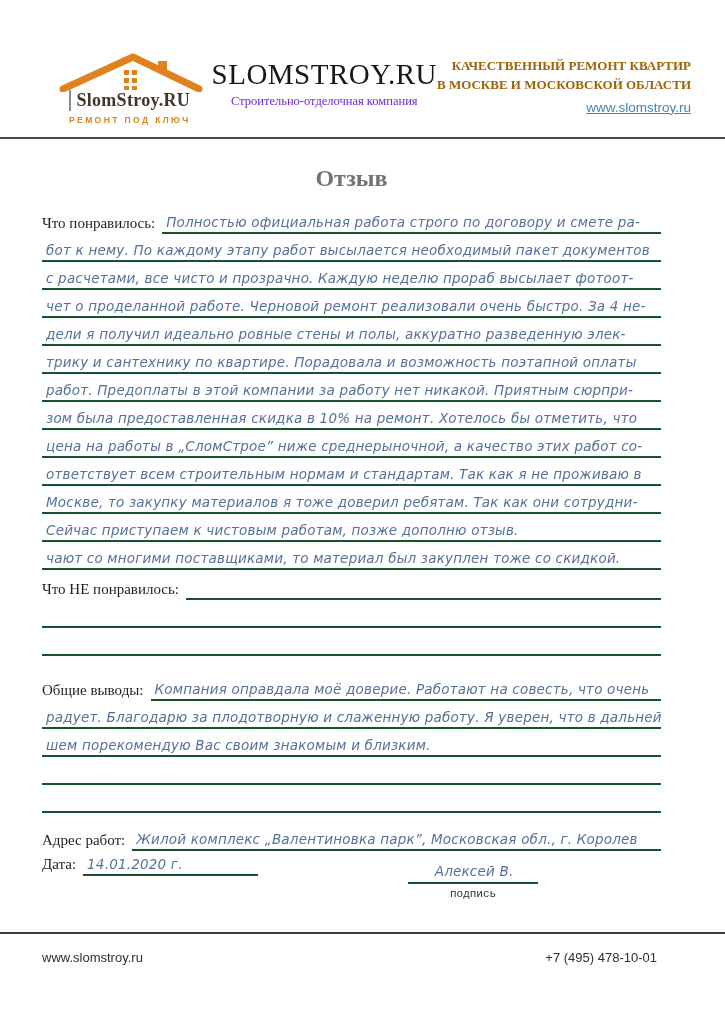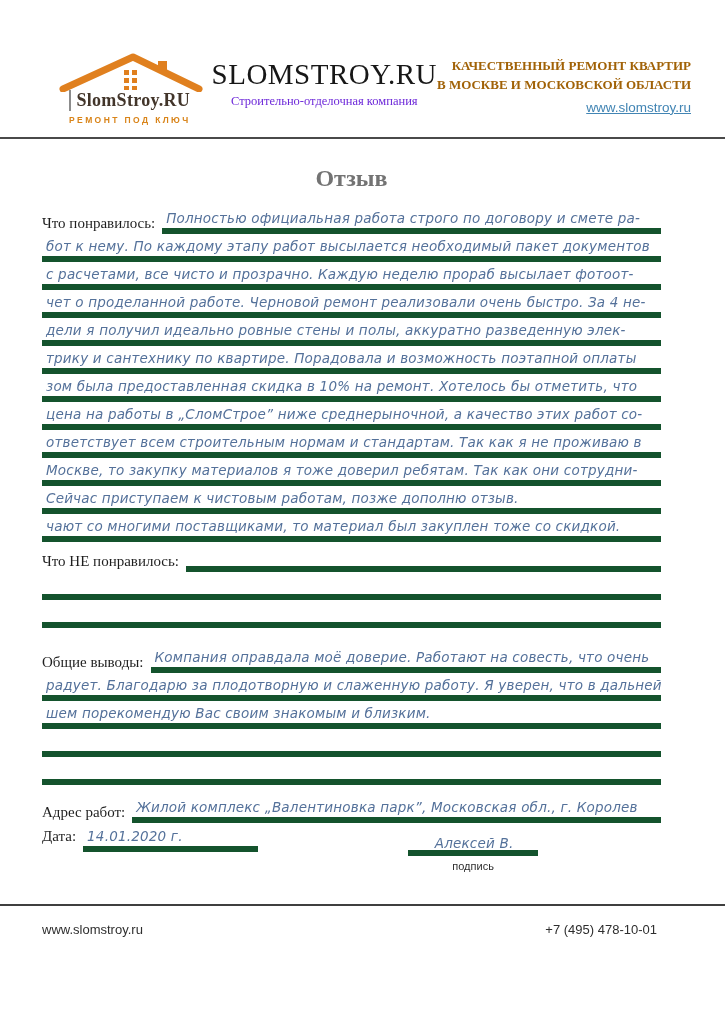--- a/index.html
+++ b/index.html
@@ -52,37 +52,37 @@
   .doc-title {
     text-align: center; font-family: "Liberation Serif", serif;
     font-size: 24px; font-weight: bold; color: #737373;
     margin-top: 26px; margin-bottom: 14px;
   }
   .row { height: 28px; display: flex; align-items: flex-end; }
   .label {
     font-family: "Liberation Serif", serif; font-size: 15px; color: #1f1f1f;
     white-space: nowrap; padding-right: 7px; padding-bottom: 2px;
   }
-  .ruled { border-bottom: 6px solid #14532d; }
+  .ruled { border-bottom: 2px solid #14532d; }
   .grow { flex: 1 1 auto; }
   .hw {
     font-family: "DejaVu Sans", sans-serif; font-style: italic;
     font-size: 13.5px; color: #54719a; letter-spacing: 0.2px;
     white-space: nowrap; overflow: hidden; padding: 0 2px 2px 4px;
   }
   .sec-disliked { margin-top: 2px; }
   .sec-conclusions { margin-top: 17px; }
   .address-row { margin-top: 10px; }
   .date-sign-row { display: flex; margin-top: 5px; }
   .date-part { display: flex; align-items: flex-start; height: 28px; }
   .date-line { width: 175px; }
   .sign-part { margin-left: 150px; width: 130px; text-align: center; }
   .sign-line { display: block; height: 28px; line-height: 30px; padding-bottom: 0; }
   .sign-caption {
-    font-family: Liberation Sans, sans-serif; font-size: 11px; color: #2f2f2f;
+    font-family: Liberation Mono, monospace; font-size: 11px; color: #2f2f2f;
     margin-top: 4px;
   }
 
   
   .footer {
     margin-top: 32px; border-top: 2px solid #3f3f3f;
     padding: 16px 68px 0 42px;
     display: flex; justify-content: space-between;
     font-family: "Liberation Sans", sans-serif; font-size: 13px; color: #2e2e2e;
   }
@@ -146,20 +146,23 @@
       <div class="row">
           <span class="hw ruled grow">чет о проделанной работе. Черновой ремонт реализовали очень быстро. За 4 не-</span>
         </div>
       <div class="row">
           <span class="hw ruled grow">дели я получил идеально ровные стены и полы, аккуратно разведенную элек-</span>
         </div>
       <div class="row">
           <span class="hw ruled grow">трику и сантехнику по квартире. Порадовала и возможность поэтапной оплаты</span>
         </div>
       <div class="row">
+          <span class="hw ruled grow">работ. Предоплаты в этой компании за работу нет никакой. Приятным сюрпри-</span>
+        </div>
+      <div class="row">
           <span class="hw ruled grow">зом была предоставленная скидка в 10% на ремонт. Хотелось бы отметить, что</span>
         </div>
       <div class="row">
           <span class="hw ruled grow">цена на работы в „СломСтрое” ниже среднерыночной, а качество этих работ со-</span>
         </div>
       <div class="row">
           <span class="hw ruled grow">ответствует всем строительным нормам и стандартам. Так как я не проживаю в</span>
         </div>
       <div class="row">
           <span class="hw ruled grow">Москве, то закупку материалов я тоже доверил ребятам. Так как они сотрудни-</span>

